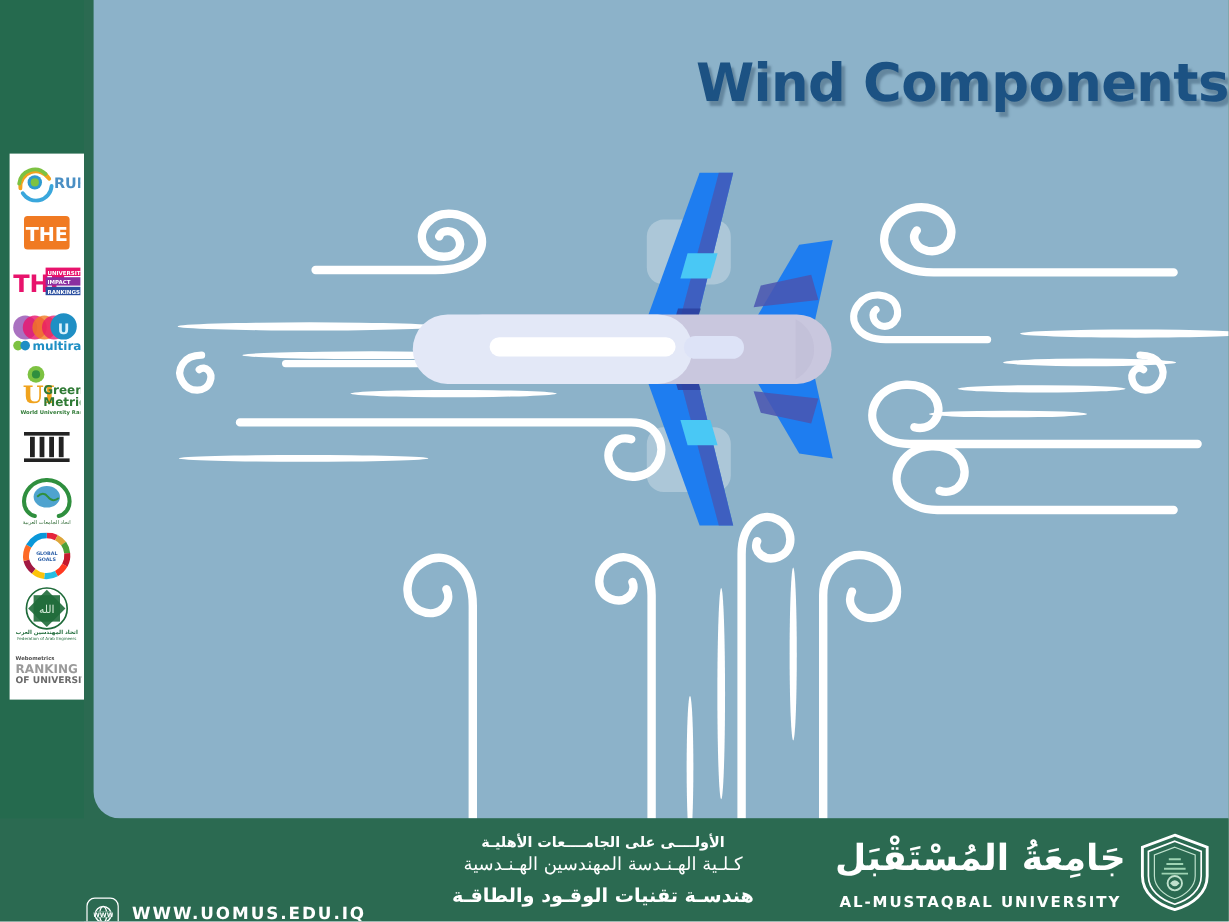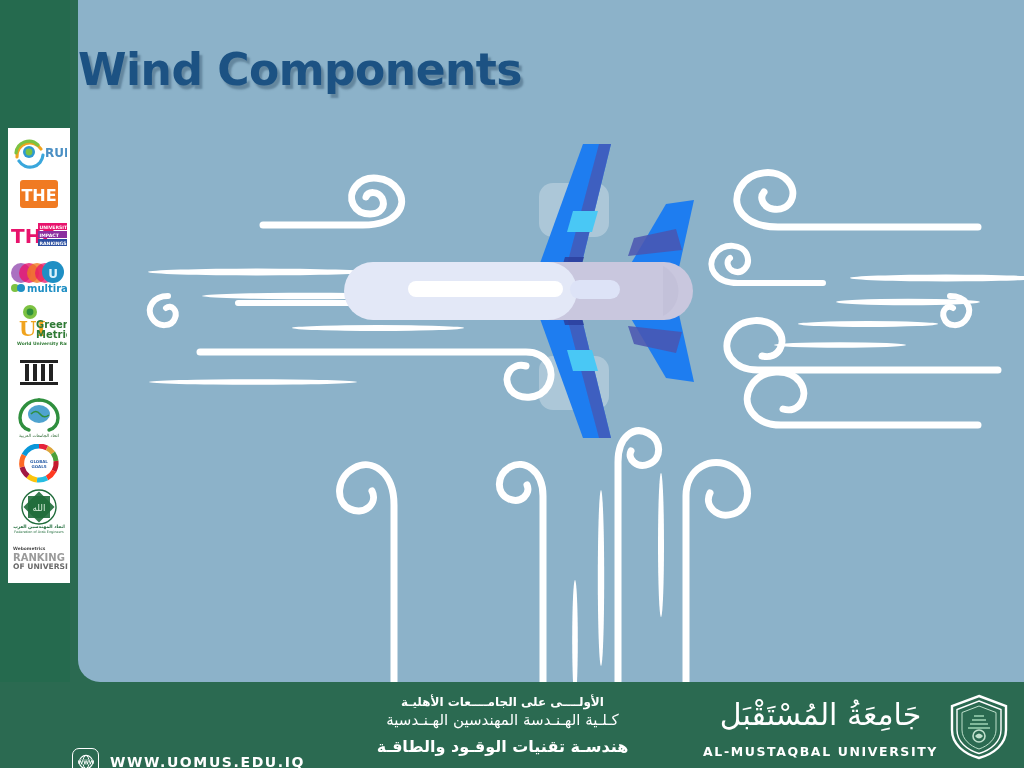--- a/index.html
+++ b/index.html
@@ -58,21 +58,21 @@
     width: 946px;
     height: 682px;
     background: #8cb2c9;
     border-bottom-left-radius: 22px;
     overflow: hidden;
   }
   .panel-title {
     position: absolute;
     left: 0; right: 0;
     top: 44px;
-    text-align: left;
+    text-align: right;
     font-size: 44px;
     font-weight: 700;
     letter-spacing: -0.5px;
     color: #1c5283;
     text-shadow: 3px 4px 2px rgba(40,70,95,0.40);
     font-family: "DejaVu Sans", sans-serif;
   }
 
   .art {
     position: absolute;
@@ -143,21 +143,21 @@
     align-items: center;
     gap: 10px;
   }
   .brand-text {
     text-align: center;
     color: #ffffff;
     direction: rtl;
   }
   .brand-ar {
     font-size: 30px;
-    font-weight: 400;
+    font-weight: 700;
     line-height: 1.05;
     font-family: "DejaVu Sans", sans-serif;
   }
   .brand-en {
     font-size: 12.5px;
     font-weight: 700;
     letter-spacing: 1.6px;
     direction: ltr;
     margin-top: 13px;
     font-family: "DejaVu Sans", sans-serif;

